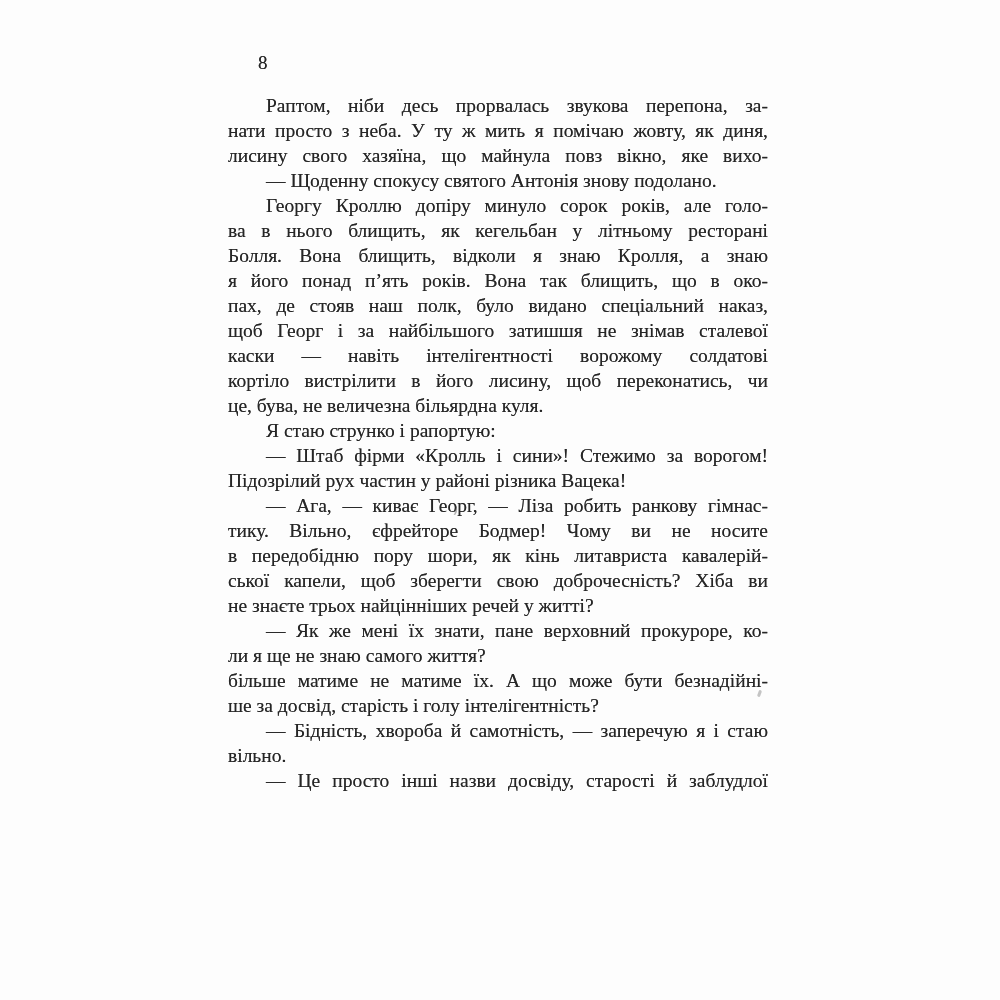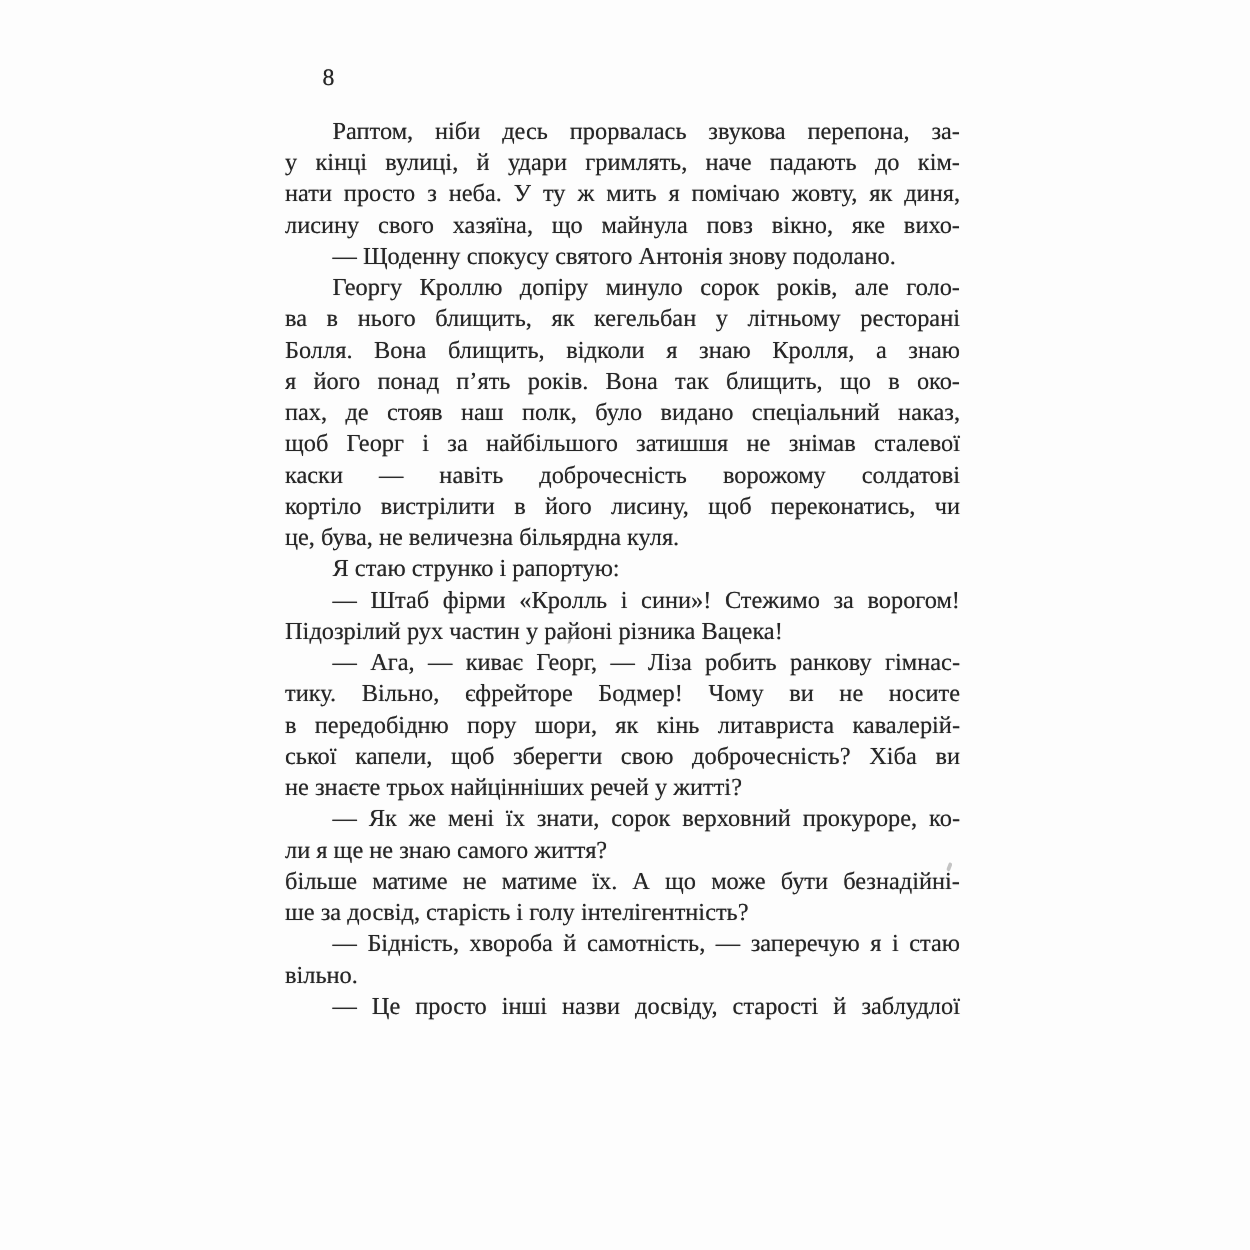--- a/index.html
+++ b/index.html
@@ -75,54 +75,53 @@
 </style>
 </head>
 <body>
 
 <div class="page">
   <div class="page-number">8</div>
 
   <div class="text-block">
       <div class="para">
         <div class="line first">Раптом, ніби десь прорвалась звукова перепона, за-</div>
-        <div class="line">у кінці вулиці, й удари гримлять, наче падають до кім-</div>
         <div class="line">нати просто з неба. У ту ж мить я помічаю жовту, як диня,</div>
         <div class="line">лисину свого хазяїна, що майнула повз вікно, яке вихо-</div>
       </div>
       <div class="para">
         <div class="line first last">— Щоденну спокусу святого Антонія знову подолано.</div>
       </div>
       <div class="para">
         <div class="line first">Георгу Кроллю допіру минуло сорок років, але голо-</div>
         <div class="line">ва в нього блищить, як кегельбан у літньому ресторані</div>
         <div class="line">Болля. Вона блищить, відколи я знаю Кролля, а знаю</div>
         <div class="line">я його понад п’ять років. Вона так блищить, що в око-</div>
         <div class="line">пах, де стояв наш полк, було видано спеціальний наказ,</div>
         <div class="line">щоб Георг і за найбільшого затишшя не знімав сталевої</div>
-        <div class="line">каски — навіть доброчесність ворожому солдатові</div>
+        <div class="line">каски — навіть інтелігентності ворожому солдатові</div>
         <div class="line">кортіло вистрілити в його лисину, щоб переконатись, чи</div>
         <div class="line last">це, бува, не величезна більярдна куля.</div>
       </div>
       <div class="para">
         <div class="line first last">Я стаю струнко і рапортую:</div>
       </div>
       <div class="para">
         <div class="line first">— Штаб фірми «Кролль і сини»! Стежимо за ворогом!</div>
         <div class="line last">Підозрілий рух частин у районі різника Вацека!</div>
       </div>
       <div class="para">
         <div class="line first">— Ага, — киває Георг, — Ліза робить ранкову гімнас-</div>
         <div class="line">тику. Вільно, єфрейторе Бодмер! Чому ви не носите</div>
         <div class="line">в передобідню пору шори, як кінь литавриста кавалерій-</div>
         <div class="line">ської капели, щоб зберегти свою доброчесність? Хіба ви</div>
         <div class="line last">не знаєте трьох найцінніших речей у житті?</div>
       </div>
       <div class="para">
-        <div class="line first">— Як же мені їх знати, сорок верховний прокуроре, ко-</div>
+        <div class="line first">— Як же мені їх знати, пане верховний прокуроре, ко-</div>
         <div class="line last">ли я ще не знаю самого життя?</div>
       </div>
       <div class="para">
         <div class="line">більше матиме не матиме їх. А що може бути безнадійні-</div>
         <div class="line last">ше за досвід, старість і голу інтелігентність?</div>
       </div>
       <div class="para">
         <div class="line first">— Бідність, хвороба й самотність, — заперечую я і стаю</div>
         <div class="line last">вільно.</div>
       </div>

